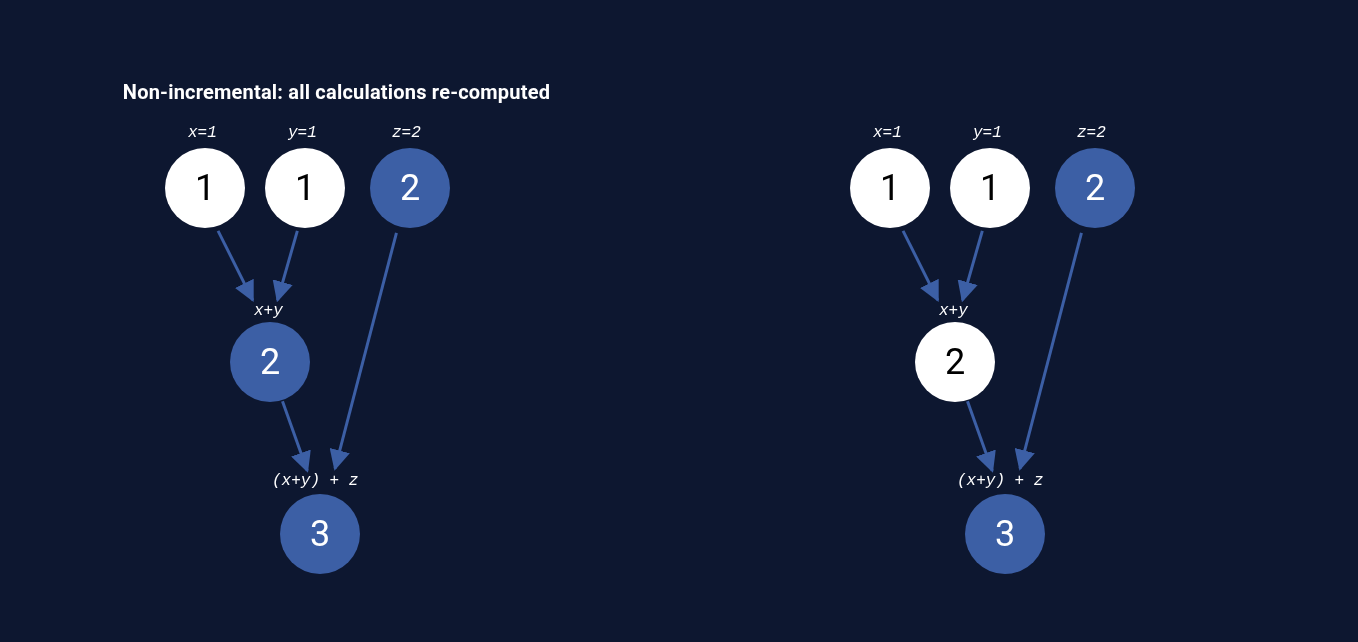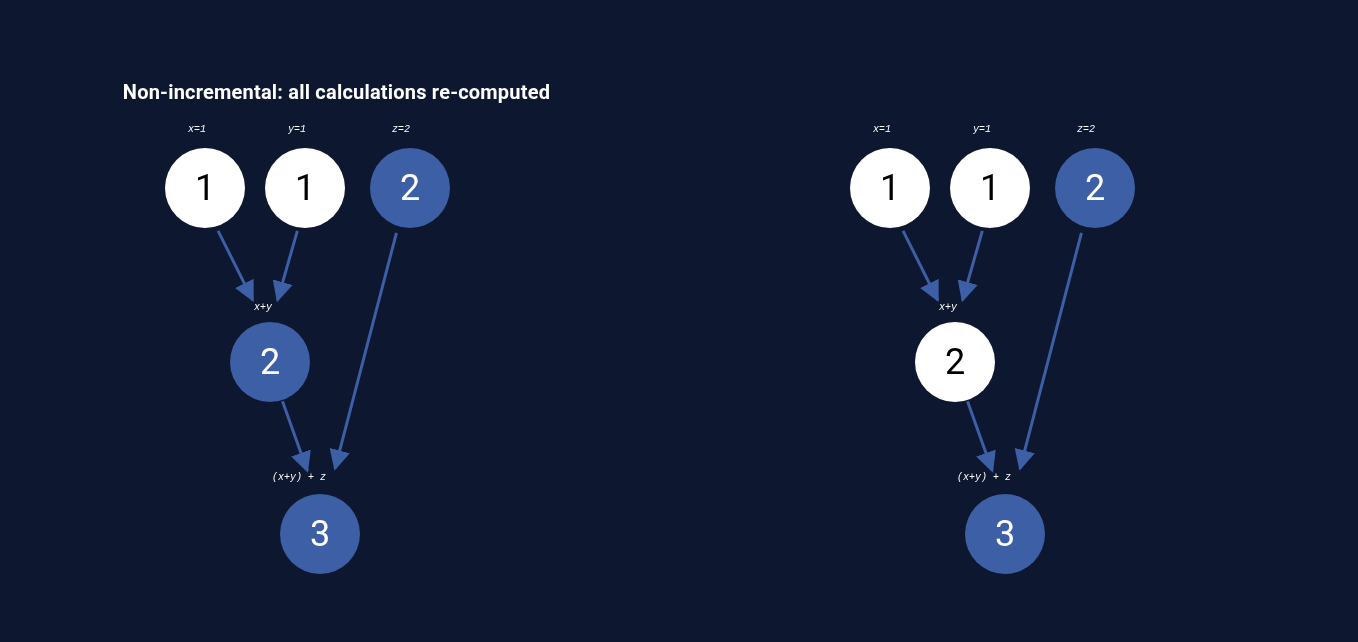--- a/index.html
+++ b/index.html
@@ -50,21 +50,21 @@
     color: #000000;
   }
   .node.blue {
     background: #3c5fa5;
     color: #ffffff;
   }
   .label {
     position: absolute;
     font-family: "Courier New", Courier, monospace;
     font-style: italic;
-    font-size: 10px;
+    font-size: 16px;
     color: #ffffff;
     white-space: nowrap;
   }
   svg.arrows {
     position: absolute;
     top: 0;
     left: 0;
     width: 100%;
     height: 100%;
     pointer-events: none;

